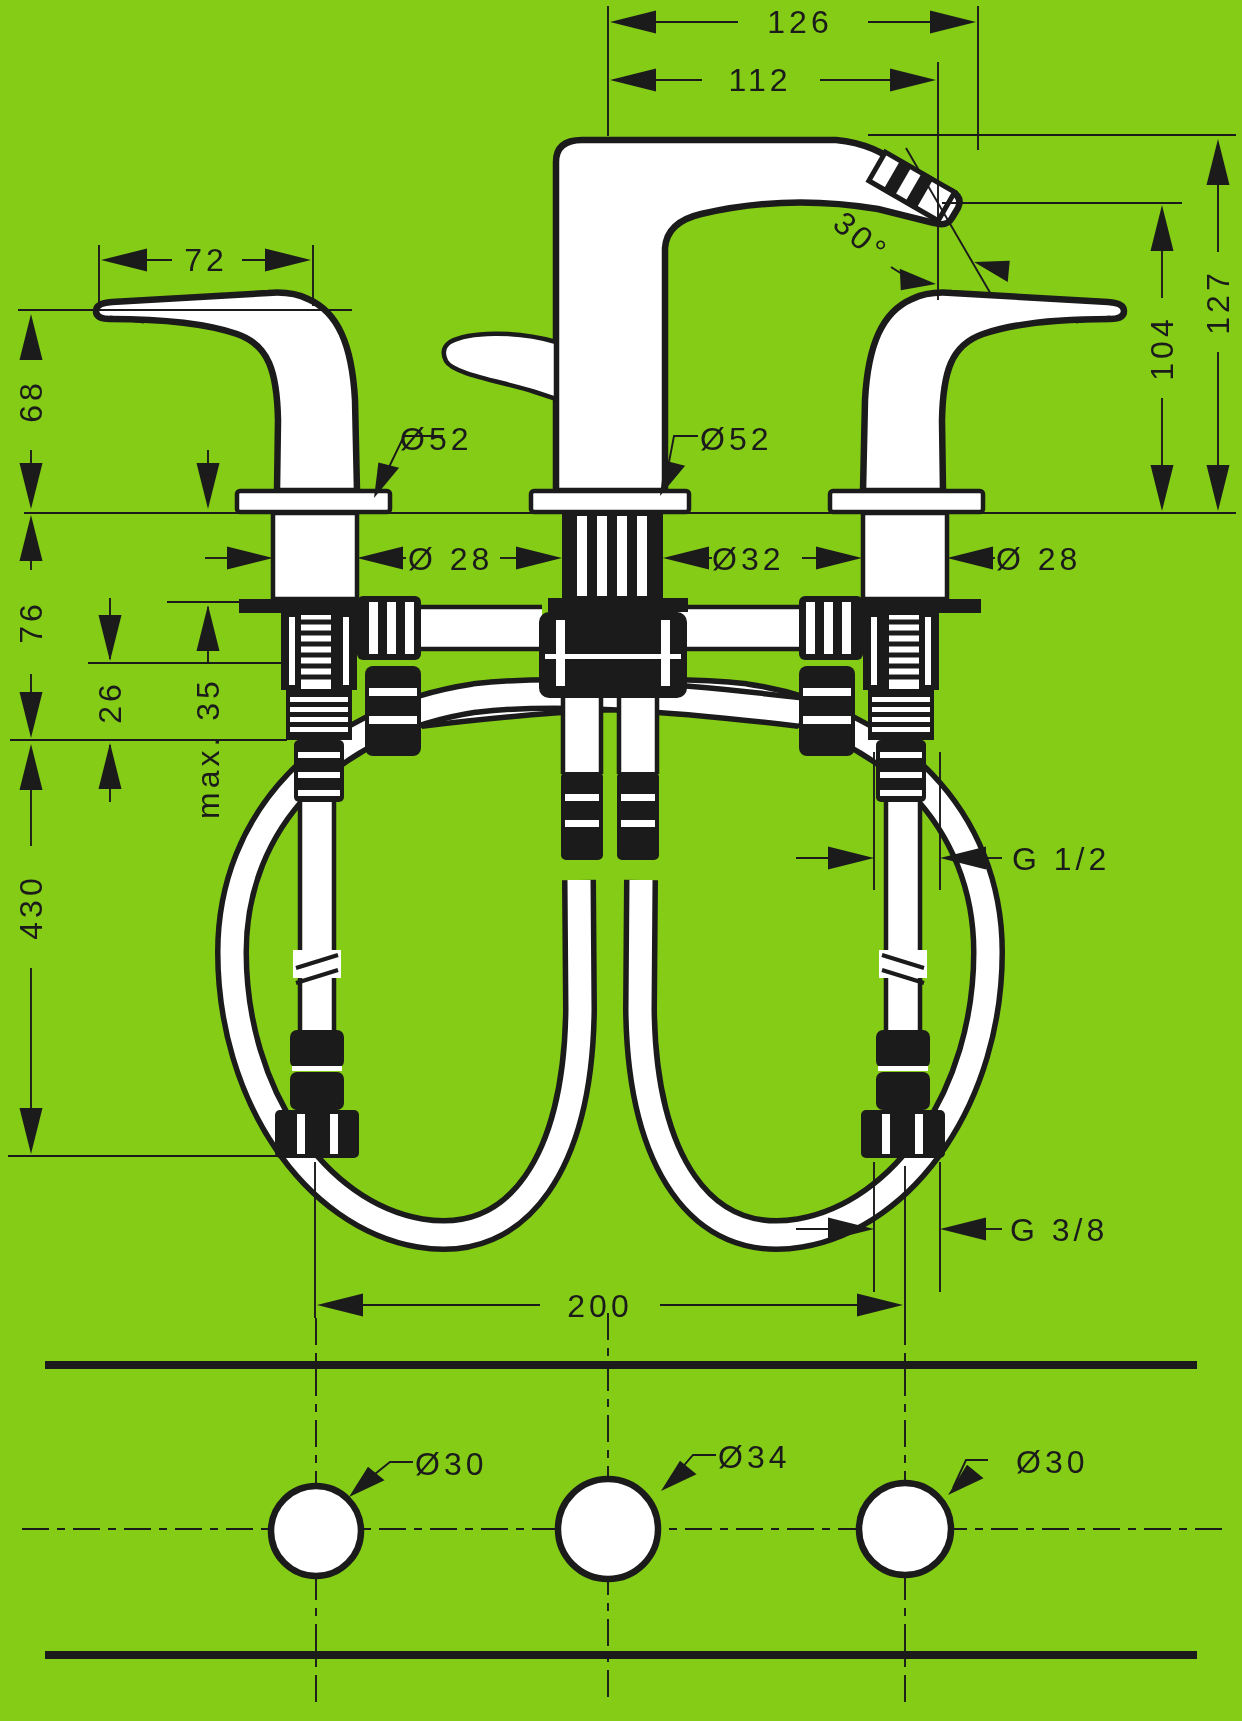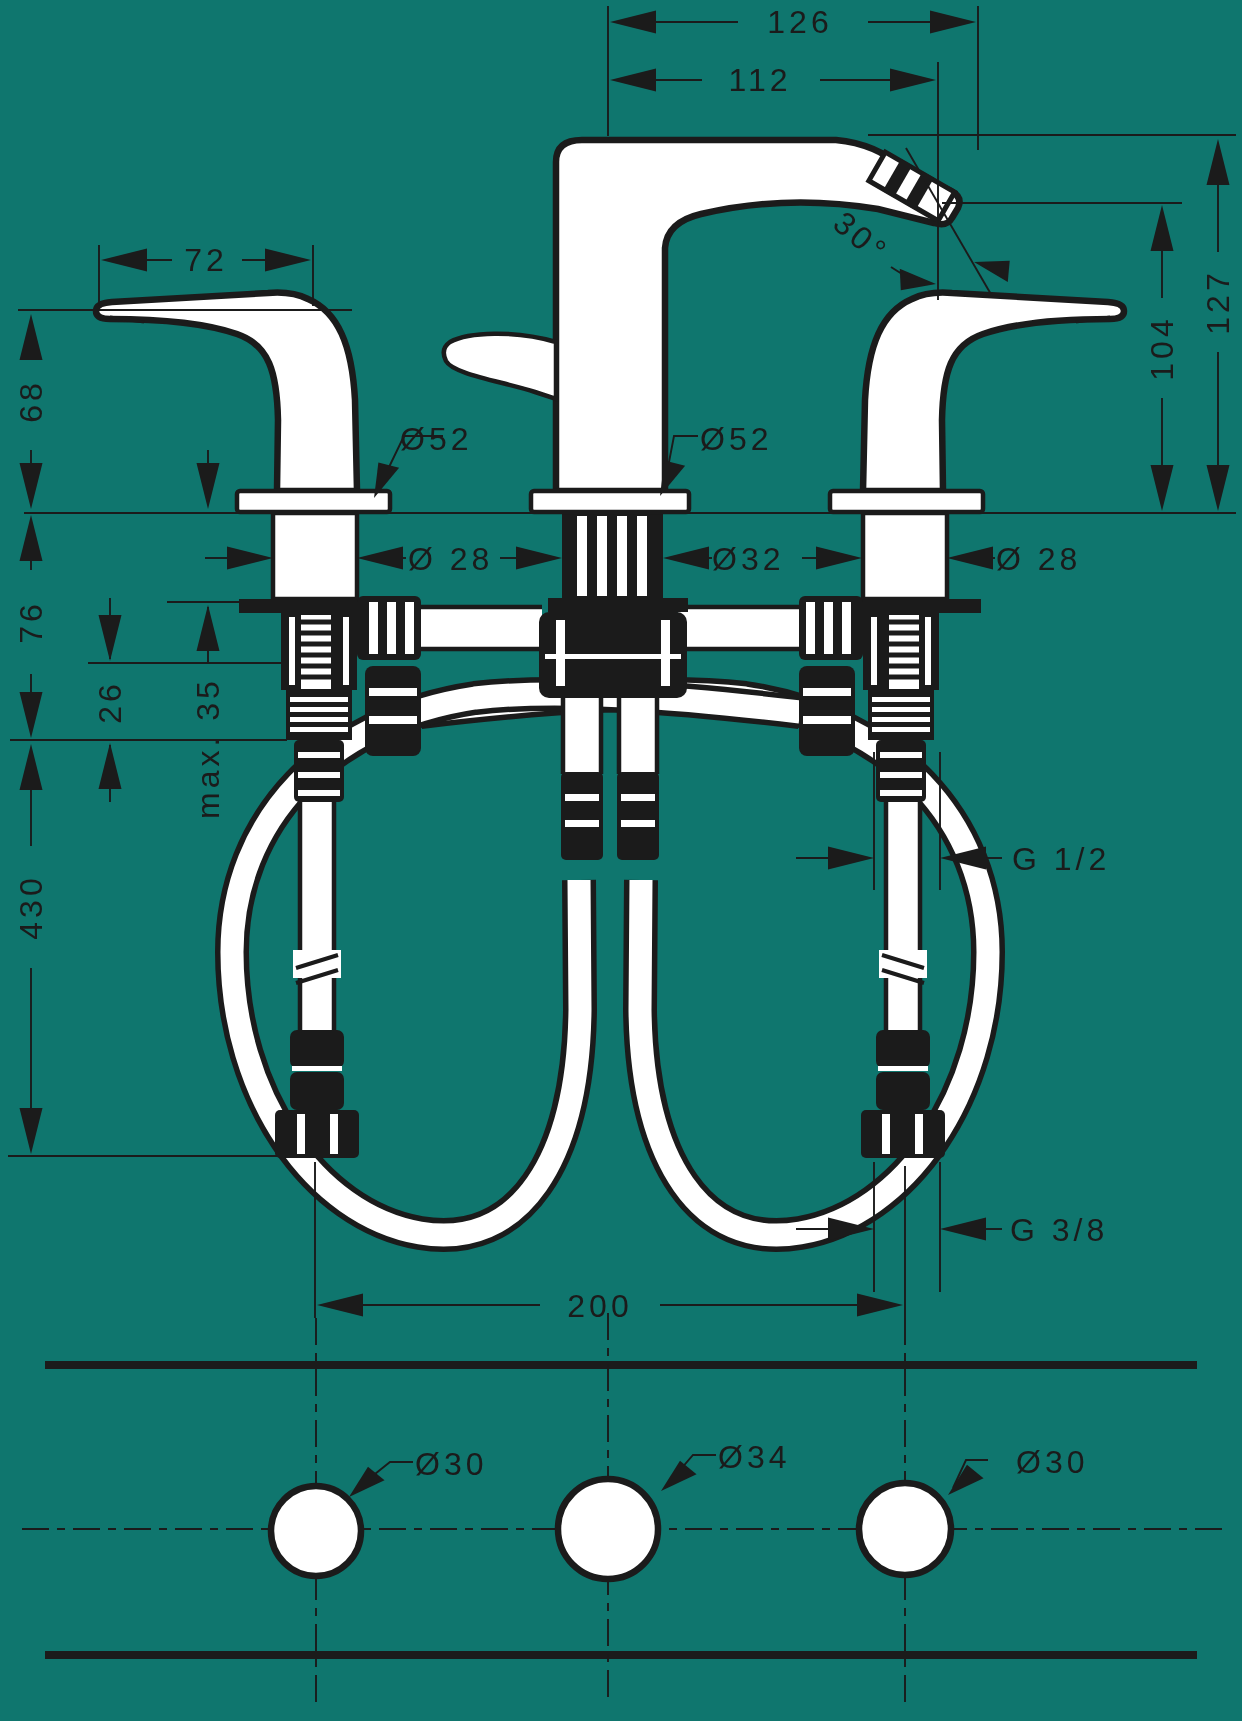--- a/index.html
+++ b/index.html
@@ -1,16 +1,16 @@
 <!DOCTYPE html>
 <html><head>
 <meta charset="utf-8">
 <style>
   html,body{margin:0;padding:0;background:#fff;}
-  .page{width:1242px;height:1721px;background:#0f766e;position:relative;overflow:hidden;}
+  .page{width:1242px;height:1721px;background:#84cc16;position:relative;overflow:hidden;}
   svg{display:block;}
   text{font-family:"Liberation Sans","DejaVu Sans",sans-serif;font-size:32px;fill:#1b1b1b;letter-spacing:4px;}
   .thin{stroke:#1b1b1b;stroke-width:1.9;fill:none;}
   .med{stroke:#1b1b1b;stroke-width:4.5;fill:none;}
   .thick{stroke:#1b1b1b;stroke-width:6.5;fill:none;}
   .wfill{fill:#ffffff;}
   .dark{fill:#1b1b1b;stroke:none;}
   .white{fill:#ffffff;stroke:none;}
   .cl{stroke:#1b1b1b;stroke-width:1.9;fill:none;stroke-dasharray:27 8 8 8;}
 </style>

